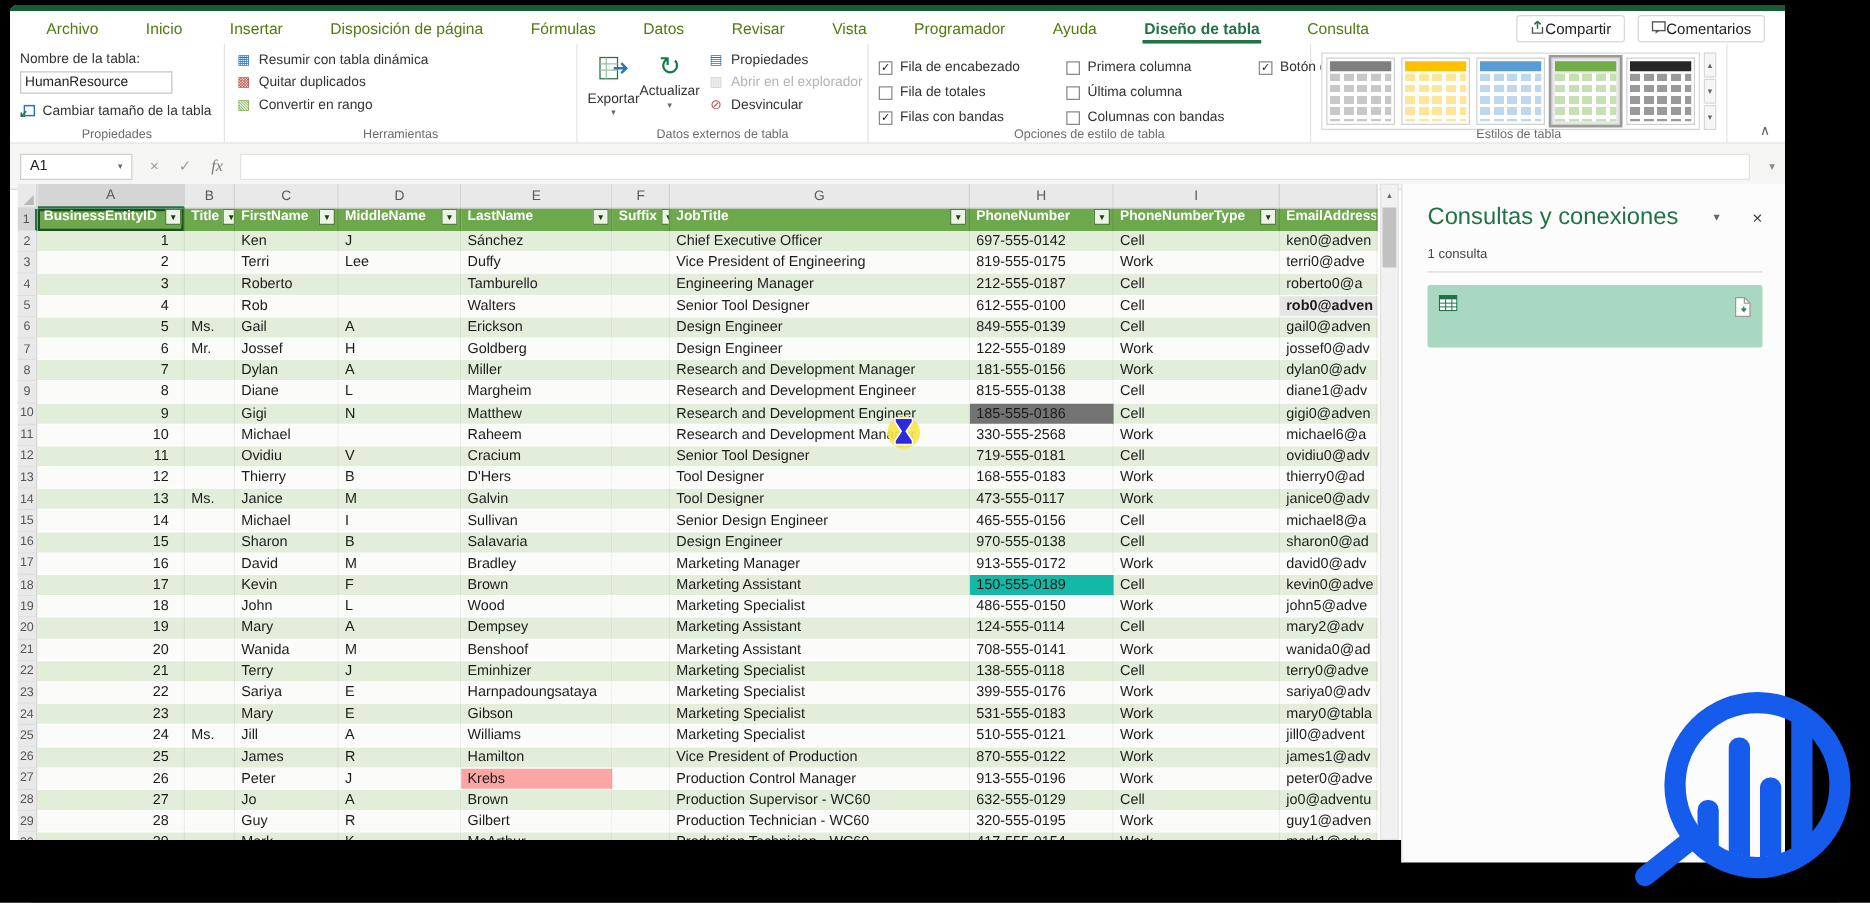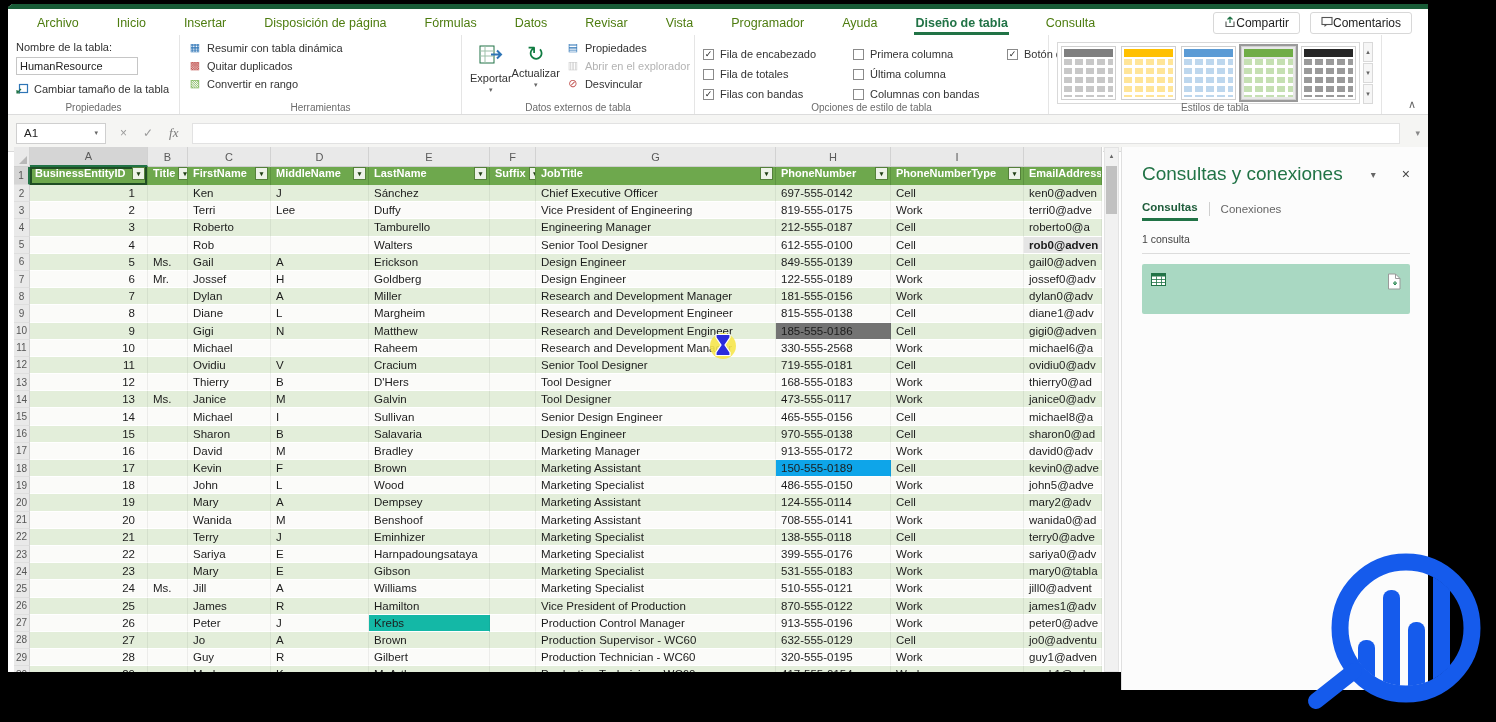--- a/index.html
+++ b/index.html
@@ -550,21 +550,21 @@
         </div>
         <div class="grid-row" style="height: 17.2px;">
           <div class="rownum" style="width: 16px;">18</div>
           <div class="dcell num" style="width: 118px; background: rgb(227, 238, 218);">17</div>
           <div class="dcell" style="width: 40px; background: rgb(227, 238, 218);"></div>
           <div class="dcell" style="width: 83px; background: rgb(227, 238, 218);">Kevin</div>
           <div class="dcell" style="width: 98px; background: rgb(227, 238, 218);">F</div>
           <div class="dcell" style="width: 121px; background: rgb(227, 238, 218);">Brown</div>
           <div class="dcell" style="width: 46px; background: rgb(227, 238, 218);"></div>
           <div class="dcell" style="width: 240px; background: rgb(227, 238, 218);">Marketing Assistant</div>
-          <div class="dcell" style="width: 115px; background: #0ea5e9;">150-555-0189</div>
+          <div class="dcell" style="width: 115px; background: #14b8a6;">150-555-0189</div>
           <div class="dcell" style="width: 133px; background: rgb(227, 238, 218);">Cell</div>
           <div class="dcell" style="width: 78px; background: rgb(227, 238, 218);">kevin0@adve</div>
         </div>
         <div class="grid-row" style="height: 17.2px;">
           <div class="rownum" style="width: 16px;">19</div>
           <div class="dcell num" style="width: 118px; background: rgb(251, 251, 249);">18</div>
           <div class="dcell" style="width: 40px; background: rgb(251, 251, 249);"></div>
           <div class="dcell" style="width: 83px; background: rgb(251, 251, 249);">John</div>
           <div class="dcell" style="width: 98px; background: rgb(251, 251, 249);">L</div>
           <div class="dcell" style="width: 121px; background: rgb(251, 251, 249);">Wood</div>
@@ -664,21 +664,21 @@
           <div class="dcell" style="width: 115px; background: rgb(227, 238, 218);">870-555-0122</div>
           <div class="dcell" style="width: 133px; background: rgb(227, 238, 218);">Work</div>
           <div class="dcell" style="width: 78px; background: rgb(227, 238, 218);">james1@adv</div>
         </div>
         <div class="grid-row" style="height: 17.2px;">
           <div class="rownum" style="width: 16px;">27</div>
           <div class="dcell num" style="width: 118px; background: rgb(251, 251, 249);">26</div>
           <div class="dcell" style="width: 40px; background: rgb(251, 251, 249);"></div>
           <div class="dcell" style="width: 83px; background: rgb(251, 251, 249);">Peter</div>
           <div class="dcell" style="width: 98px; background: rgb(251, 251, 249);">J</div>
-          <div class="dcell" style="width: 121px; background: #14b8a6;">Krebs</div>
+          <div class="dcell" style="width: 121px; background: #fca5a5;">Krebs</div>
           <div class="dcell" style="width: 46px; background: rgb(251, 251, 249);"></div>
           <div class="dcell" style="width: 240px; background: rgb(251, 251, 249);">Production Control Manager</div>
           <div class="dcell" style="width: 115px; background: rgb(251, 251, 249);">913-555-0196</div>
           <div class="dcell" style="width: 133px; background: rgb(251, 251, 249);">Work</div>
           <div class="dcell" style="width: 78px; background: rgb(251, 251, 249);">peter0@adve</div>
         </div>
         <div class="grid-row" style="height: 17.2px;">
           <div class="rownum" style="width: 16px;">28</div>
           <div class="dcell num" style="width: 118px; background: rgb(227, 238, 218);">27</div>
           <div class="dcell" style="width: 40px; background: rgb(227, 238, 218);"></div>
@@ -723,25 +723,20 @@
       <div class="vs-up">▴</div>
       <div class="vs-thumb"></div>
     </div>
   </div>
 
   <div class="panel">
     <div class="panel-title-row">
       <div class="panel-title">Consultas y conexiones</div>
       <span class="panel-dd">▾</span>
       <span class="panel-close">×</span>
-    </div>
-    <div class="panel-tabs">
-      <span class="ptab active">Consultas</span>
-      <span class="ptab-sep"></span>
-      <span class="ptab">Conexiones</span>
     </div>
     <div class="panel-count">1 consulta</div>
     <div class="query-item">
       <span>
         <svg width="15" height="13" viewBox="0 0 15 13">
             <rect x="0.5" y="0.5" width="14" height="12" fill="#fff" stroke="#217346"></rect>
             <rect x="0.5" y="0.5" width="14" height="3" fill="#217346"></rect>
             <path d="M0.5 6.5 h14 M0.5 9.5 h14 M5.5 3.5 v9 M10.5 3.5 v9" stroke="#217346" stroke-width="0.8"></path>
           </svg>
       </span>

